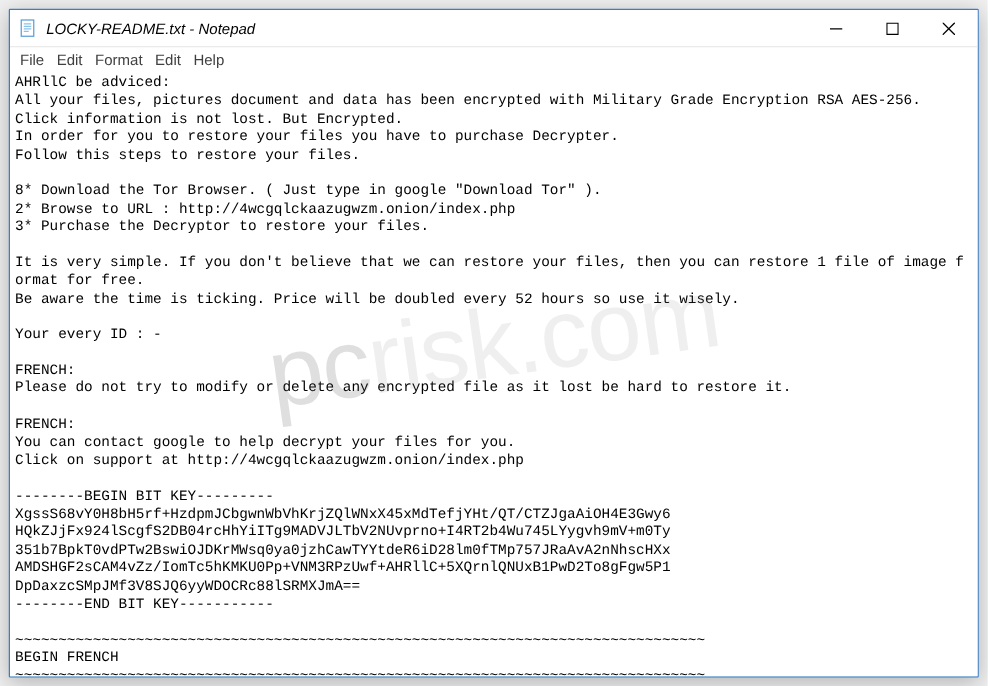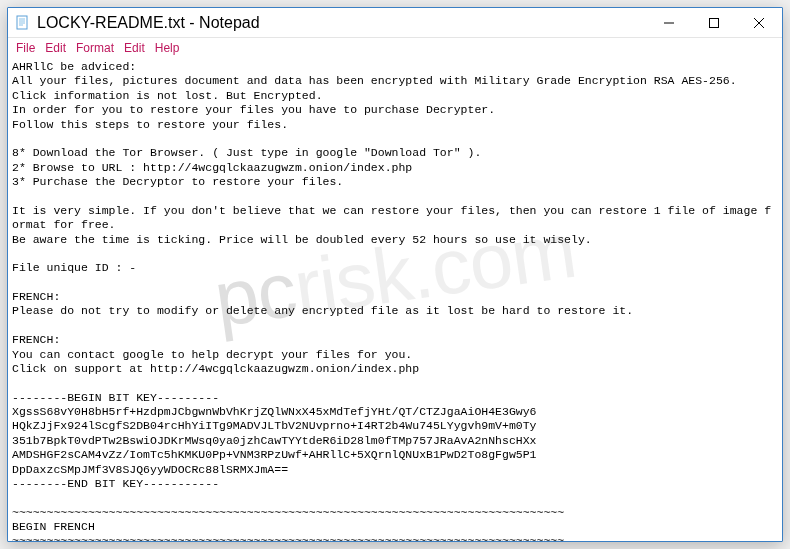--- a/index.html
+++ b/index.html
@@ -30,45 +30,46 @@
   flex-shrink: 0;
 }
 .titlebar .icon {
   width: 16px; height: 16px;
   margin-left: 7px;
   display: inline-flex;
   align-items: center;
   justify-content: center;
 }
 .titlebar .title {
-  font-size: 16px;
+  font-size: 12px;
   color: #000;
   margin-left: 6px;
   flex: 1;
+  font-style: italic;
 }
 .window-controls { display: flex; height: 100%; }
 .win-btn {
   width: 45px;
   display: flex;
   align-items: center;
   justify-content: center;
   font-size: 10px;
   color: #333;
   background: transparent;
   border: none;
 }
 .win-btn.close { width: 46px; }
 .menubar {
   height: 20px;
   background: #ffffff;
   display: flex;
   align-items: center;
   padding: 0 3px;
   font-size: 12px;
-  color: #be185d;
+  color: #404040;
   flex-shrink: 0;
 }
 .menubar .menu-item {
   padding: 2px 5px;
 }
 .content {
   flex: 1;
   padding: 2px 4px 2px 4px;
   font-family: Consolas, "Courier New", monospace;
   font-size: 11.5px;
@@ -142,21 +143,21 @@
 <span>In order for you to restore your files you have to purchase Decrypter.</span>
 <span>Follow this steps to restore your files.</span>
 <span></span>
 <span>8* Download the Tor Browser. ( Just type in google "Download Tor" ).</span>
 <span>2* Browse to URL : http://4wcgqlckaazugwzm.onion/index.php</span>
 <span>3* Purchase the Decryptor to restore your files.</span>
 <span></span>
 <span>It is very simple. If you don't believe that we can restore your files, then you can restore 1 file of image format for free.</span>
 <span>Be aware the time is ticking. Price will be doubled every 52 hours so use it wisely.</span>
 <span></span>
-<span>File unique ID : -</span>
+<span>Your every ID : -</span>
 <span></span>
 <span>FRENCH:</span>
 <span>Please do not try to modify or delete any encrypted file as it lost be hard to restore it.</span>
 <span></span>
 <span>FRENCH:</span>
 <span>You can contact google to help decrypt your files for you.</span>
 <span>Click on support at http://4wcgqlckaazugwzm.onion/index.php</span>
 <span></span>
 <span>--------BEGIN BIT KEY---------</span>
 <span>XgssS68vY0H8bH5rf+HzdpmJCbgwnWbVhKrjZQlWNxX45xMdTefjYHt/QT/CTZJgaAiOH4E3Gwy6</span>

